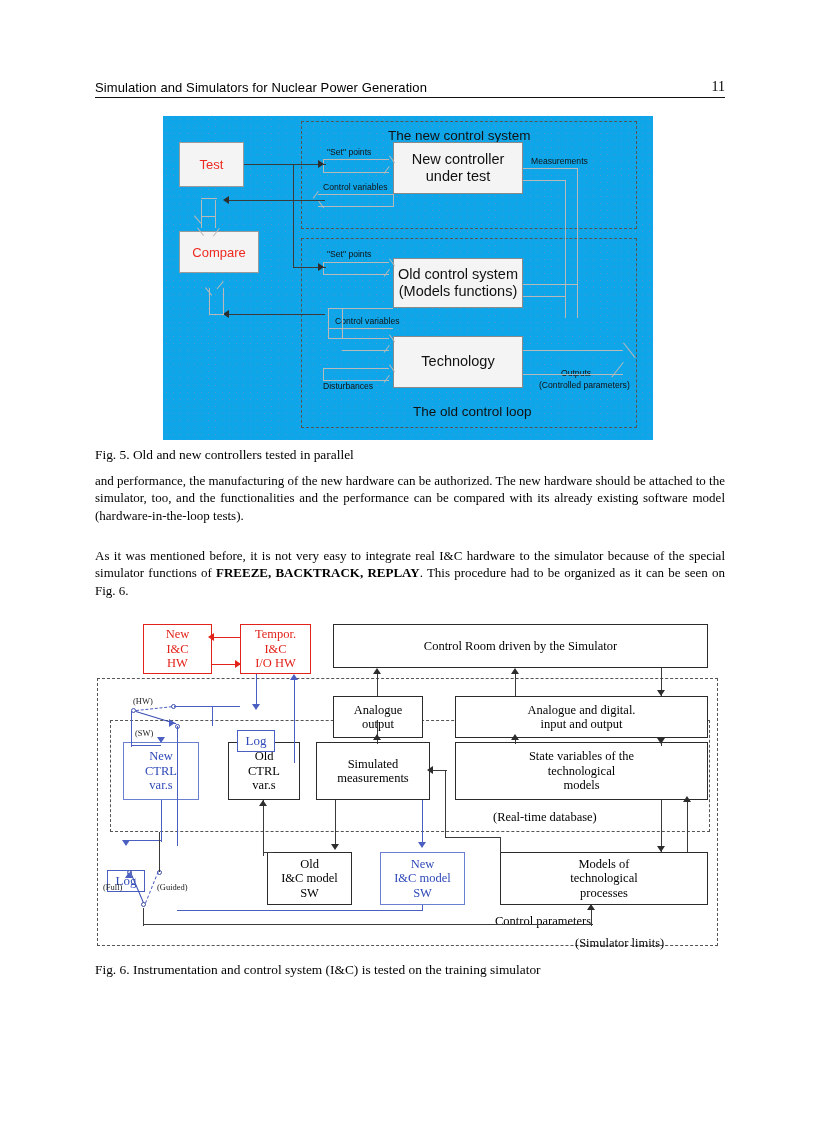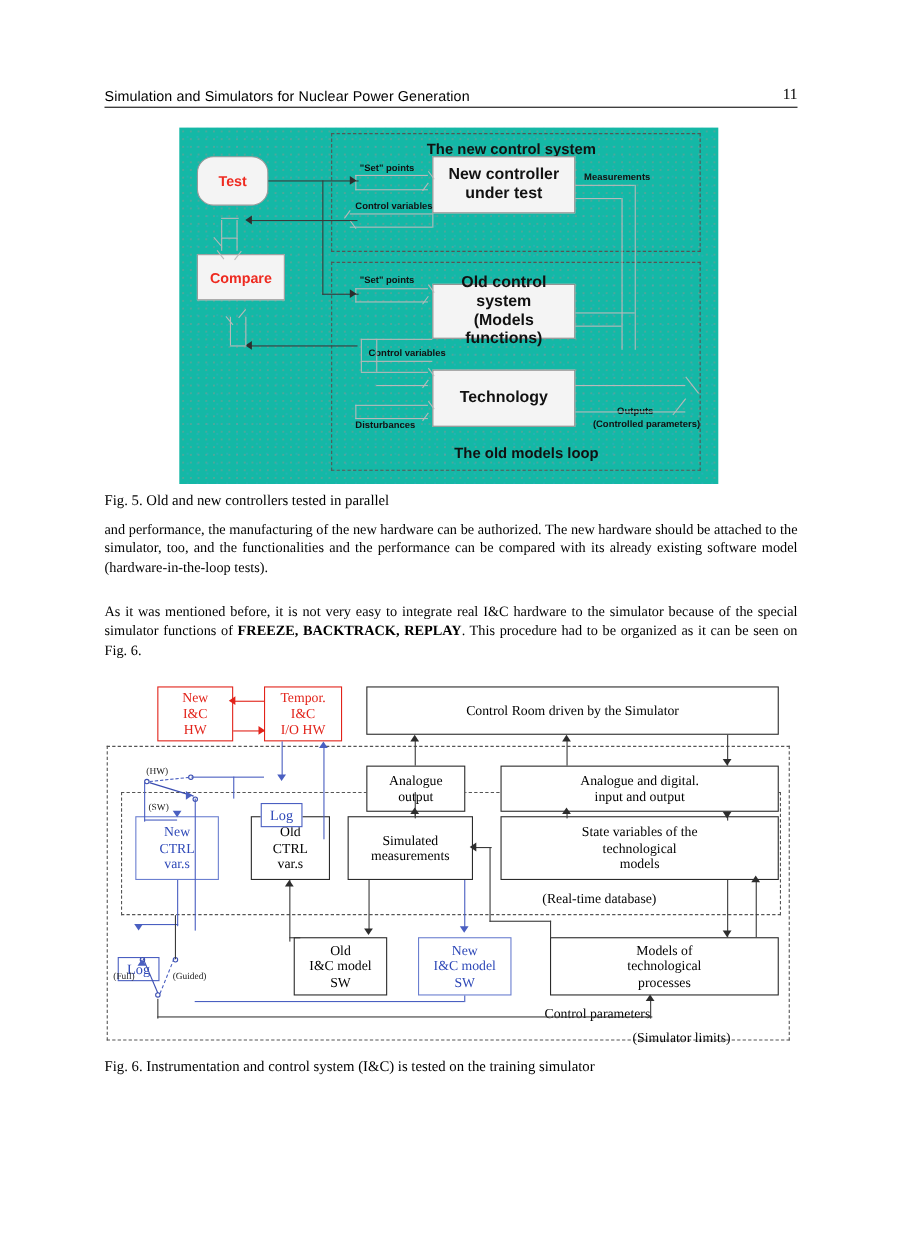--- a/index.html
+++ b/index.html
@@ -24,21 +24,21 @@
   .arw.left{border-top:4px solid transparent;border-bottom:4px solid transparent;border-right:6px solid #2d2d2d;}
   .arw.right{border-top:4px solid transparent;border-bottom:4px solid transparent;border-left:6px solid #2d2d2d;}
   .arw.bl{border-bottom-color:#4a5fc1;}
   .arw.bd{border-top-color:#4a5fc1;}
   .arw.bl-r{border-left-color:#4a5fc1;}
   .arw.rd-l{border-right-color:#e2231a;}
   .arw.rd-r{border-left-color:#e2231a;}
 
   
   #fig5{left:163px;top:116px;width:490px;height:324px;
-        background:#14b8a6;font-weight:bold;}
+        background:#0ea5e9;}
   #fig5 .noise{position:absolute;inset:0;
      background-image:
        radial-gradient(rgba(255,120,120,.30) .6px, transparent .7px),
        radial-gradient(rgba(120,140,255,.26) .6px, transparent .7px);
      background-size:7px 7px, 9px 9px;
      background-position:0 0, 3px 4px;}
   #fig5 .dash{position:absolute;box-sizing:border-box;border:1.4px dashed #555;}
   #fig5 .wb{position:absolute;box-sizing:border-box;border:1px solid #8a8a8a;background:#f4f4f4;
             display:flex;align-items:center;justify-content:center;text-align:center;
             font-family:"Liberation Sans",sans-serif;}
@@ -81,23 +81,23 @@
     <div class="rh-rule"></div>
   </div>
 
   <div class="fig" id="fig5">
     <div class="noise"></div>
 
     <div class="dash" style="left:138px;top:5px;width:336px;height:108px;"></div>
     <div class="dash" style="left:138px;top:122px;width:336px;height:190px;"></div>
 
     <div class="lbl sect" style="left:225px;top:12px;">The new control system</div>
-    <div class="lbl sect" style="left:250px;top:288px;">The old models loop</div>
-
-    <div class="wb redb" style="left:16px;top:26px;width:65px;height:45px;border-radius:15px;">Test</div>
+    <div class="lbl sect" style="left:250px;top:288px;">The old control loop</div>
+
+    <div class="wb redb" style="left:16px;top:26px;width:65px;height:45px;">Test</div>
     <div class="wb redb" style="left:16px;top:115px;width:80px;height:42px;">Compare</div>
 
     <div class="wb blackb" style="left:230px;top:26px;width:130px;height:52px;flex-direction:column;">
       <span>New controller</span>
       <span>under test</span>
     </div>
     <div class="wb blackb" style="left:230px;top:142px;width:130px;height:50px;flex-direction:column;">
       <span>Old control system</span>
       <span>(Models functions)</span>
     </div>

